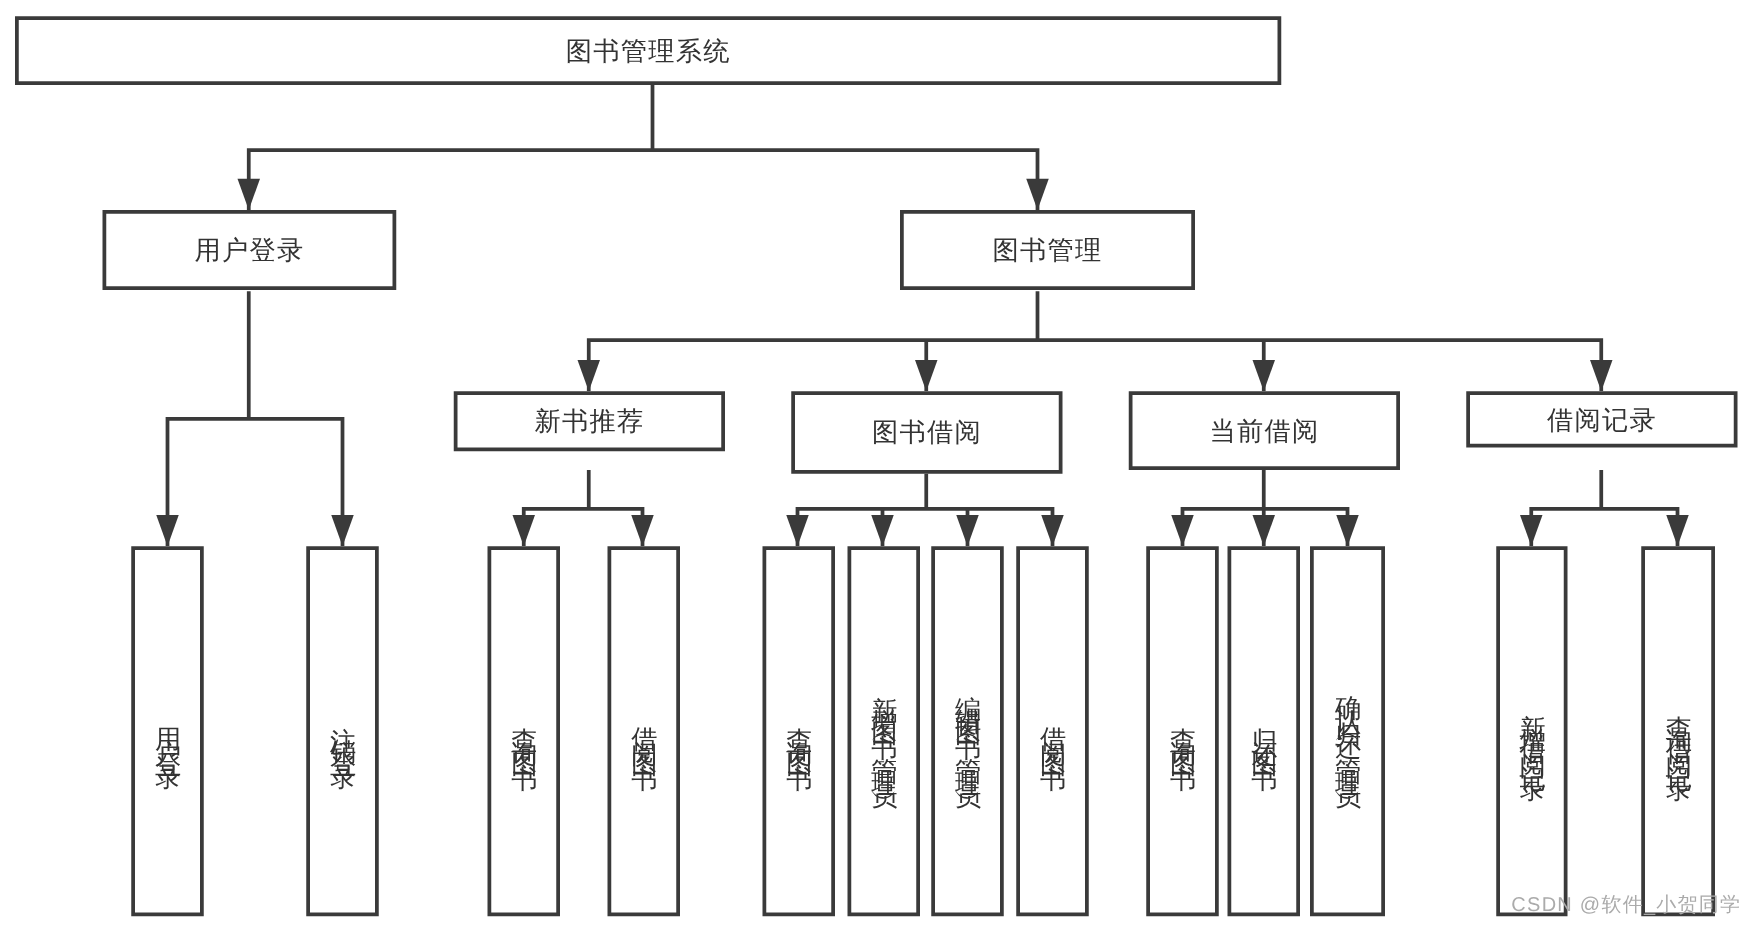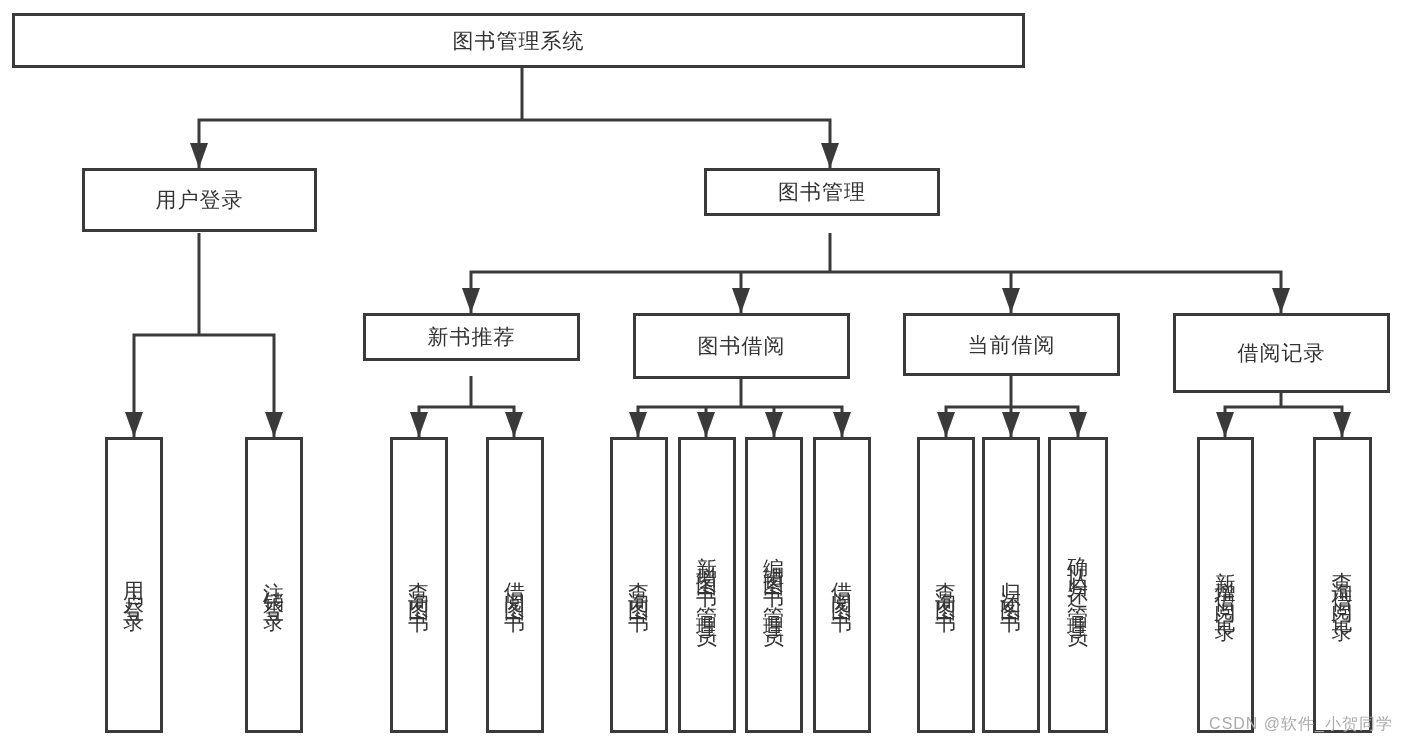--- a/index.html
+++ b/index.html
@@ -99,34 +99,34 @@
     <polygon points="1333,412 1351,412 1342,437"></polygon>
   </svg>
 
   <div class="box box-h" style="left:12px;top:13px;width:1013px;height:55px;">
     <span>图书管理系统</span>
   </div>
 
   <div class="box box-h" style="left:82px;top:168px;width:235px;height:64px;">
     <span>用户登录</span>
   </div>
-  <div class="box box-h" style="left:704px;top:168px;width:236px;height:48px;">
+  <div class="box box-h" style="left:720px;top:168px;width:236px;height:64px;">
     <span>图书管理</span>
   </div>
 
   <div class="box box-h" style="left:363px;top:313px;width:217px;height:48px;">
     <span>新书推荐</span>
   </div>
   <div class="box box-h" style="left:633px;top:313px;width:217px;height:66px;">
     <span>图书借阅</span>
   </div>
   <div class="box box-h" style="left:903px;top:313px;width:217px;height:63px;">
     <span>当前借阅</span>
   </div>
-  <div class="box box-h" style="left:1173px;top:313px;width:217px;height:80px;">
+  <div class="box box-h" style="left:1173px;top:313px;width:217px;height:45px;">
     <span>借阅记录</span>
   </div>
 
   <div class="box box-v" style="left:105px;top:437px;width:58px;height:296px;">
     <span>用户登录</span>
   </div>
   <div class="box box-v" style="left:245px;top:437px;width:58px;height:296px;">
     <span>注销登录</span>
   </div>
 

